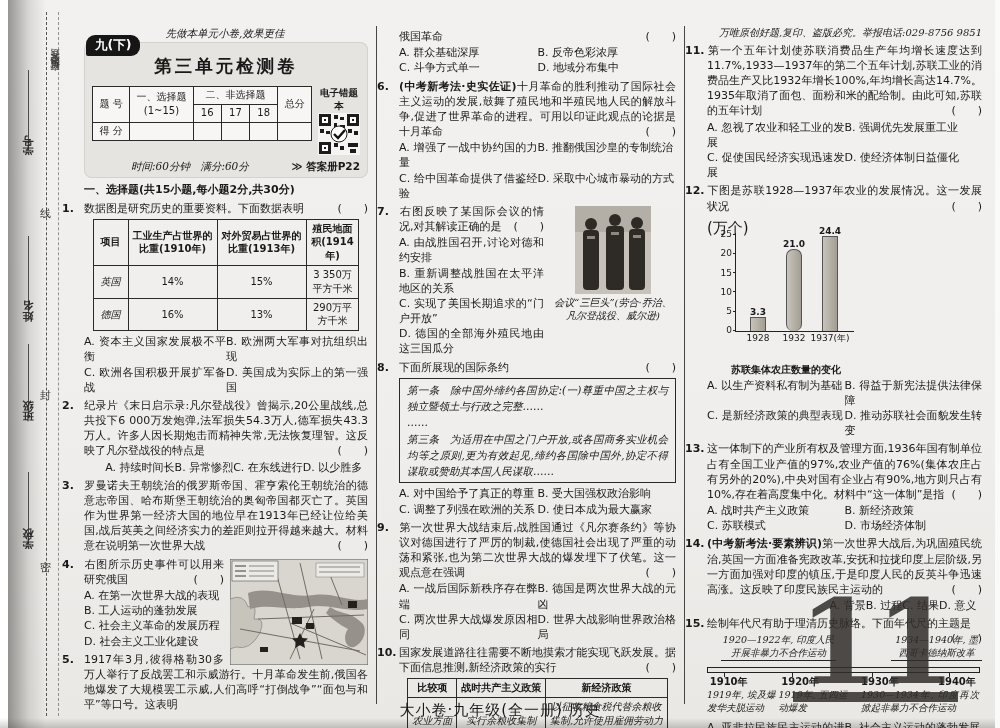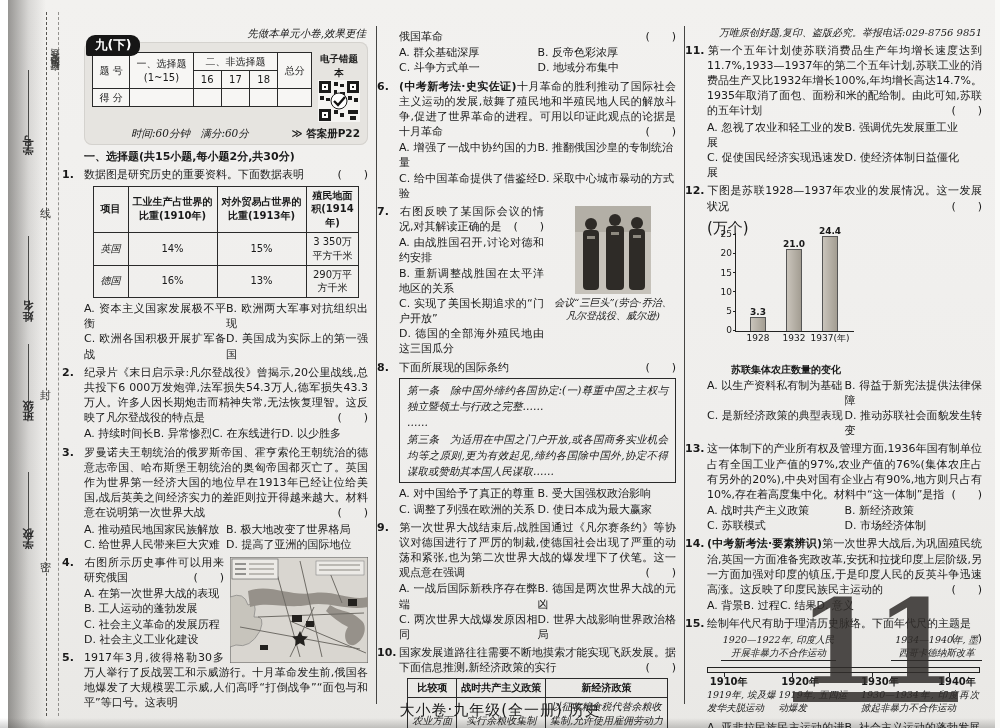--- a/index.html
+++ b/index.html
@@ -28,25 +28,25 @@
   .col2{width:308px;border-left:1px solid #454543;}
   .col3{flex:1;border-left:1px solid #454543;}
   p{margin:0;}
   .q{margin:3px 0;}
   .qn{display:inline-block;width:22px;margin-left:-22px;font-weight:700;}
   .br{float:right;font-weight:400;}
   .tag{font-weight:700;}
   .opts{display:flex;flex-wrap:wrap;margin:1px 0;}
   .opts.two .opt{width:50%;box-sizing:border-box;}
   .opts.one .opt{width:100%;}
-  .opts.four{justify-content:flex-start;width:98%;}
+  .opts.four{justify-content:flex-end;width:98%;}
   .sec-title{font-weight:700;margin:4px 0 2px;}
 
   
-  .head-note{text-align:right;font-family:"DejaVu Serif",serif;font-style:italic;font-size:10.5px;margin:0 2px 2px 0;}
+  .head-note{text-align:center;font-family:"DejaVu Serif",serif;font-style:italic;font-size:10.5px;margin:0 2px 2px 0;}
   .head-box{position:relative;background:#e6e4e0;border-radius:8px;padding:10px 8px 5px;margin-bottom:4px;box-shadow:inset 0 0 0 1px #d4d2ce;}
   .grade-badge{position:absolute;top:-7px;left:2px;background:#161616;color:#fff;font-weight:700;font-size:12.5px;
        padding:1px 9px 2px;border-radius:9px 9px 9px 2px;}
   .title{margin:2px 0 7px;text-align:center;font-size:17.5px;letter-spacing:3px;font-weight:700;}
   .score-row{display:flex;align-items:flex-start;}
   .score-table{border-collapse:collapse;background:#f7f6f4;font-size:10px;}
   .score-table td{border:1px solid #2a2a2a;text-align:center;padding:1px 3px;height:15px;}
   .qr-wrap{margin-left:6px;text-align:center;flex:1;}
   .qr-label{font-size:9.5px;font-weight:700;margin-bottom:1px;}
   .time-row{display:flex;justify-content:space-between;font-size:10.5px;margin-top:4px;margin-left:39px;}
@@ -135,20 +135,21 @@
     <span class="sealchar" style="top:560px;">密</span>
     <div class="sealnote" style="top:64px;">密封线内不要答题</div>
   </div>
 
   <div class="columns">
 
     <section class="col col1">
       <div class="head-note">先做本单元小卷,效果更佳</div>
       <header class="head-box">
         <div class="grade-badge">九(下)</div>
+        <h1 class="title">第三单元检测卷</h1>
         <div class="score-row">
           <table class="score-table">
             <tbody>
                 <tr>
               <td rowspan="2" style="width:32px;">题 号</td>
               <td rowspan="2" style="width:58px;"><span>一、选择题</span><br><span>(1~15)</span></td>
               <td colspan="3">二、非选择题</td>
               <td rowspan="2" style="width:28px;">总分</td>
             </tr>
             <tr>
@@ -248,26 +249,20 @@
         <div class="opts four">
           <span class="opt">A. 持续时间长</span>
           <span class="opt">B. 异常惨烈</span>
           <span class="opt">C. 在东线进行</span>
           <span class="opt">D. 以少胜多</span>
         </div>
       </div>
 
       <div class="q">
         <p class="stem"><b class="qn">3.</b><span>罗曼诺夫王朝统治的俄罗斯帝国、霍亨索伦王朝统治的德意志帝国、哈布斯堡王朝统治的奥匈帝国都灭亡了。英国作为世界第一经济大国的地位早在1913年已经让位给美国,战后英美之间经济实力的差距则拉开得越来越大。材料意在说明第一次世界大战</span><span class="br">(　　)</span></p>
-        <div class="opts two">
-          <span class="opt">A. 推动殖民地国家民族解放</span>
-          <span class="opt">B. 极大地改变了世界格局</span>
-          <span class="opt">C. 给世界人民带来巨大灾难</span>
-          <span class="opt">D. 提高了亚洲的国际地位</span>
-        </div>
       </div>
 
       <div class="q">
         <div class="fig4">
           <svg width="138" height="106" viewBox="0 0 138 106">
             <rect width="138" height="106" fill="#d9d6d0" stroke="#555"></rect>
             <path d="M0,40 Q14,34 18,48 Q28,42 24,60 Q36,58 30,74 Q20,92 6,88 L0,90 Z" fill="#c7c4bc" stroke="#777" stroke-width=".6"></path>
             <path d="M18,34 C40,26 60,40 84,36 C104,33 120,44 138,40 L138,50 C116,54 98,44 78,48 C56,52 38,44 20,50 Z" fill="#96918a"></path>
             <path d="M100,48 C112,56 120,52 132,64 C138,70 134,84 124,88 C116,90 112,78 118,70 C110,66 102,60 96,54 Z" fill="#96918a"></path>
             <g stroke="#6f6c66" stroke-width="1">
@@ -443,21 +438,21 @@
                 <span class="ytick" style="bottom: 51.6px;">15</span>
                 <i class="ymark" style="bottom: 57.6px;"></i>
                 <span class="ytick" style="bottom: 70.8px;">20</span>
                 <i class="ymark" style="bottom: 76.8px;"></i>
                 <span class="ytick" style="bottom: 90px;">25</span>
                 <i class="ymark" style="bottom: 96px;"></i>
                 <div class="bar" style="left: 14px; height: 12.672px;">
                   <span class="bval">3.3</span>
                   <span class="bx">1928</span>
                 </div>
-                <div class="bar" style="left: 50px; height: 80.64px;">
+                <div class="bar" style="left: 50px; height: 80.64px; border-radius: 7px;">
                   <span class="bval">21.0</span>
                   <span class="bx">1932</span>
                 </div>
                 <div class="bar" style="left: 86px; height: 93.696px;">
                   <span class="bval">24.4</span>
                   <span class="bx">1937(年)</span>
                 </div>
               </div>
             <div class="figcap" style="width:130px;left:14px;">苏联集体农庄数量的变化</div>
           </div>

